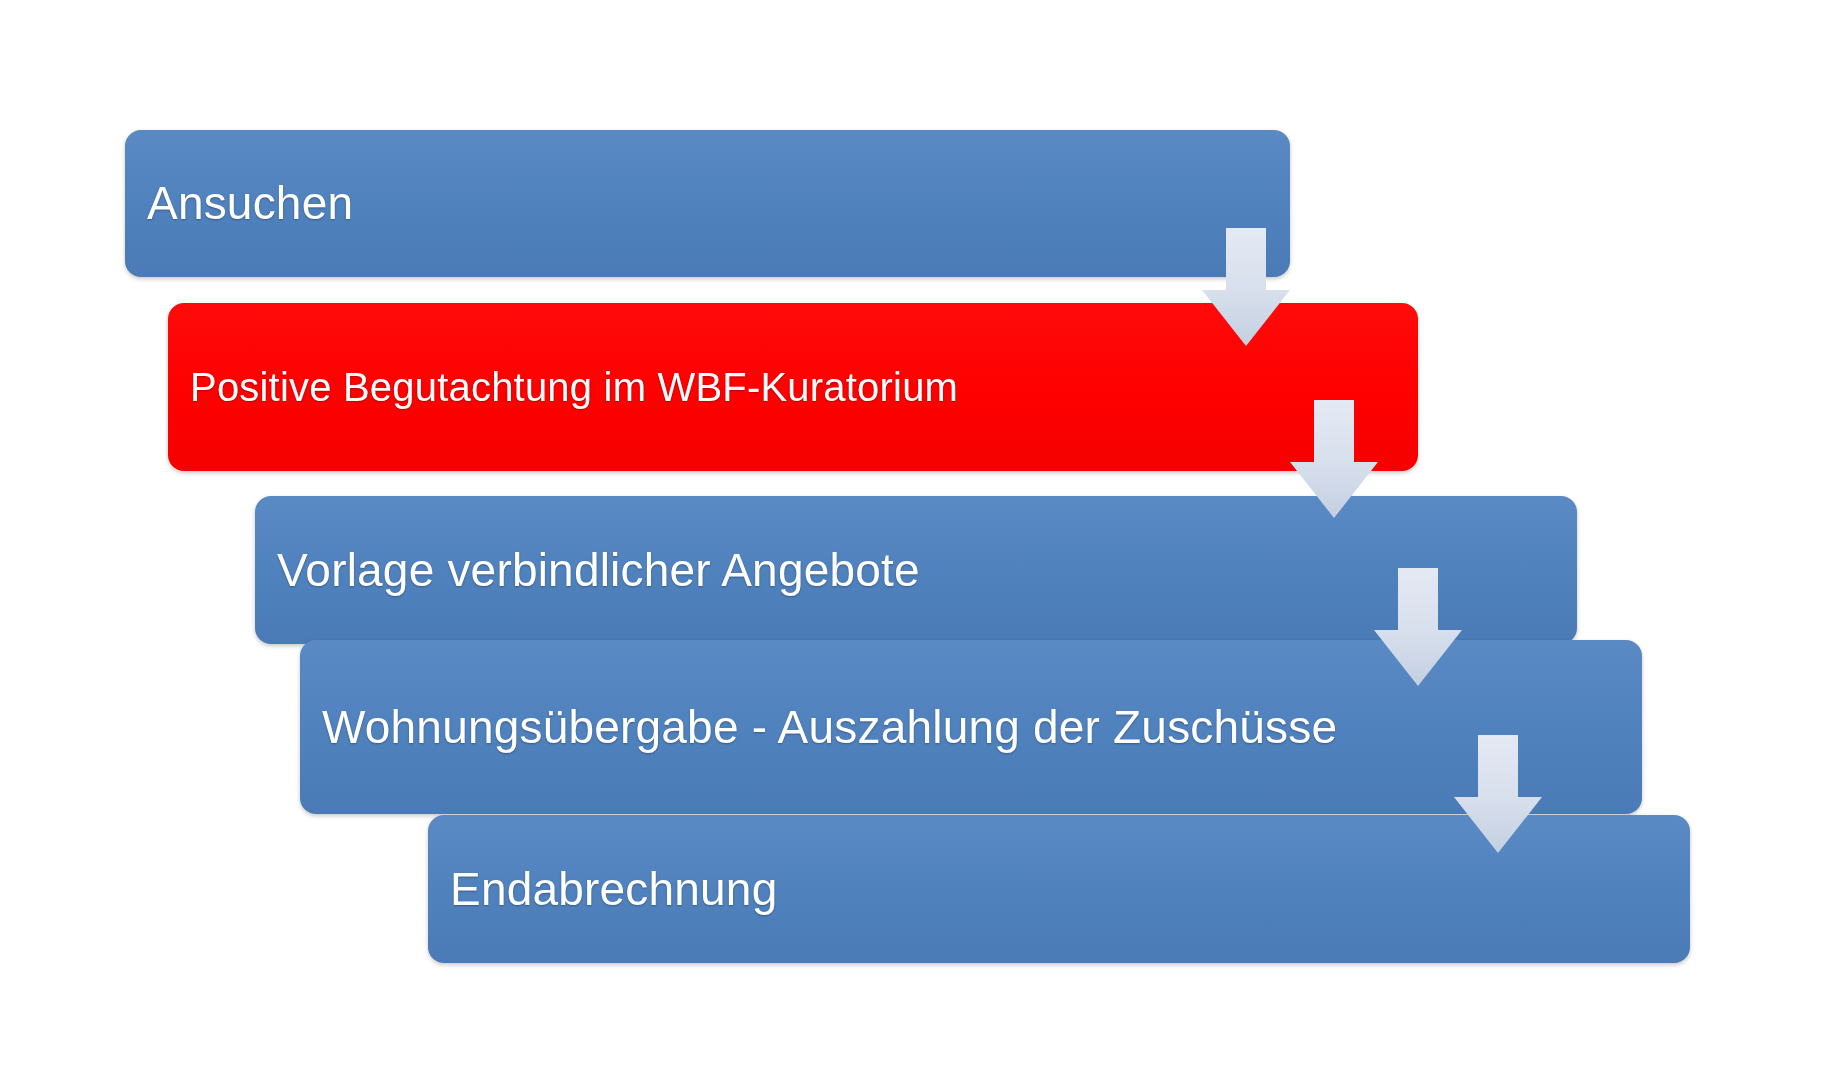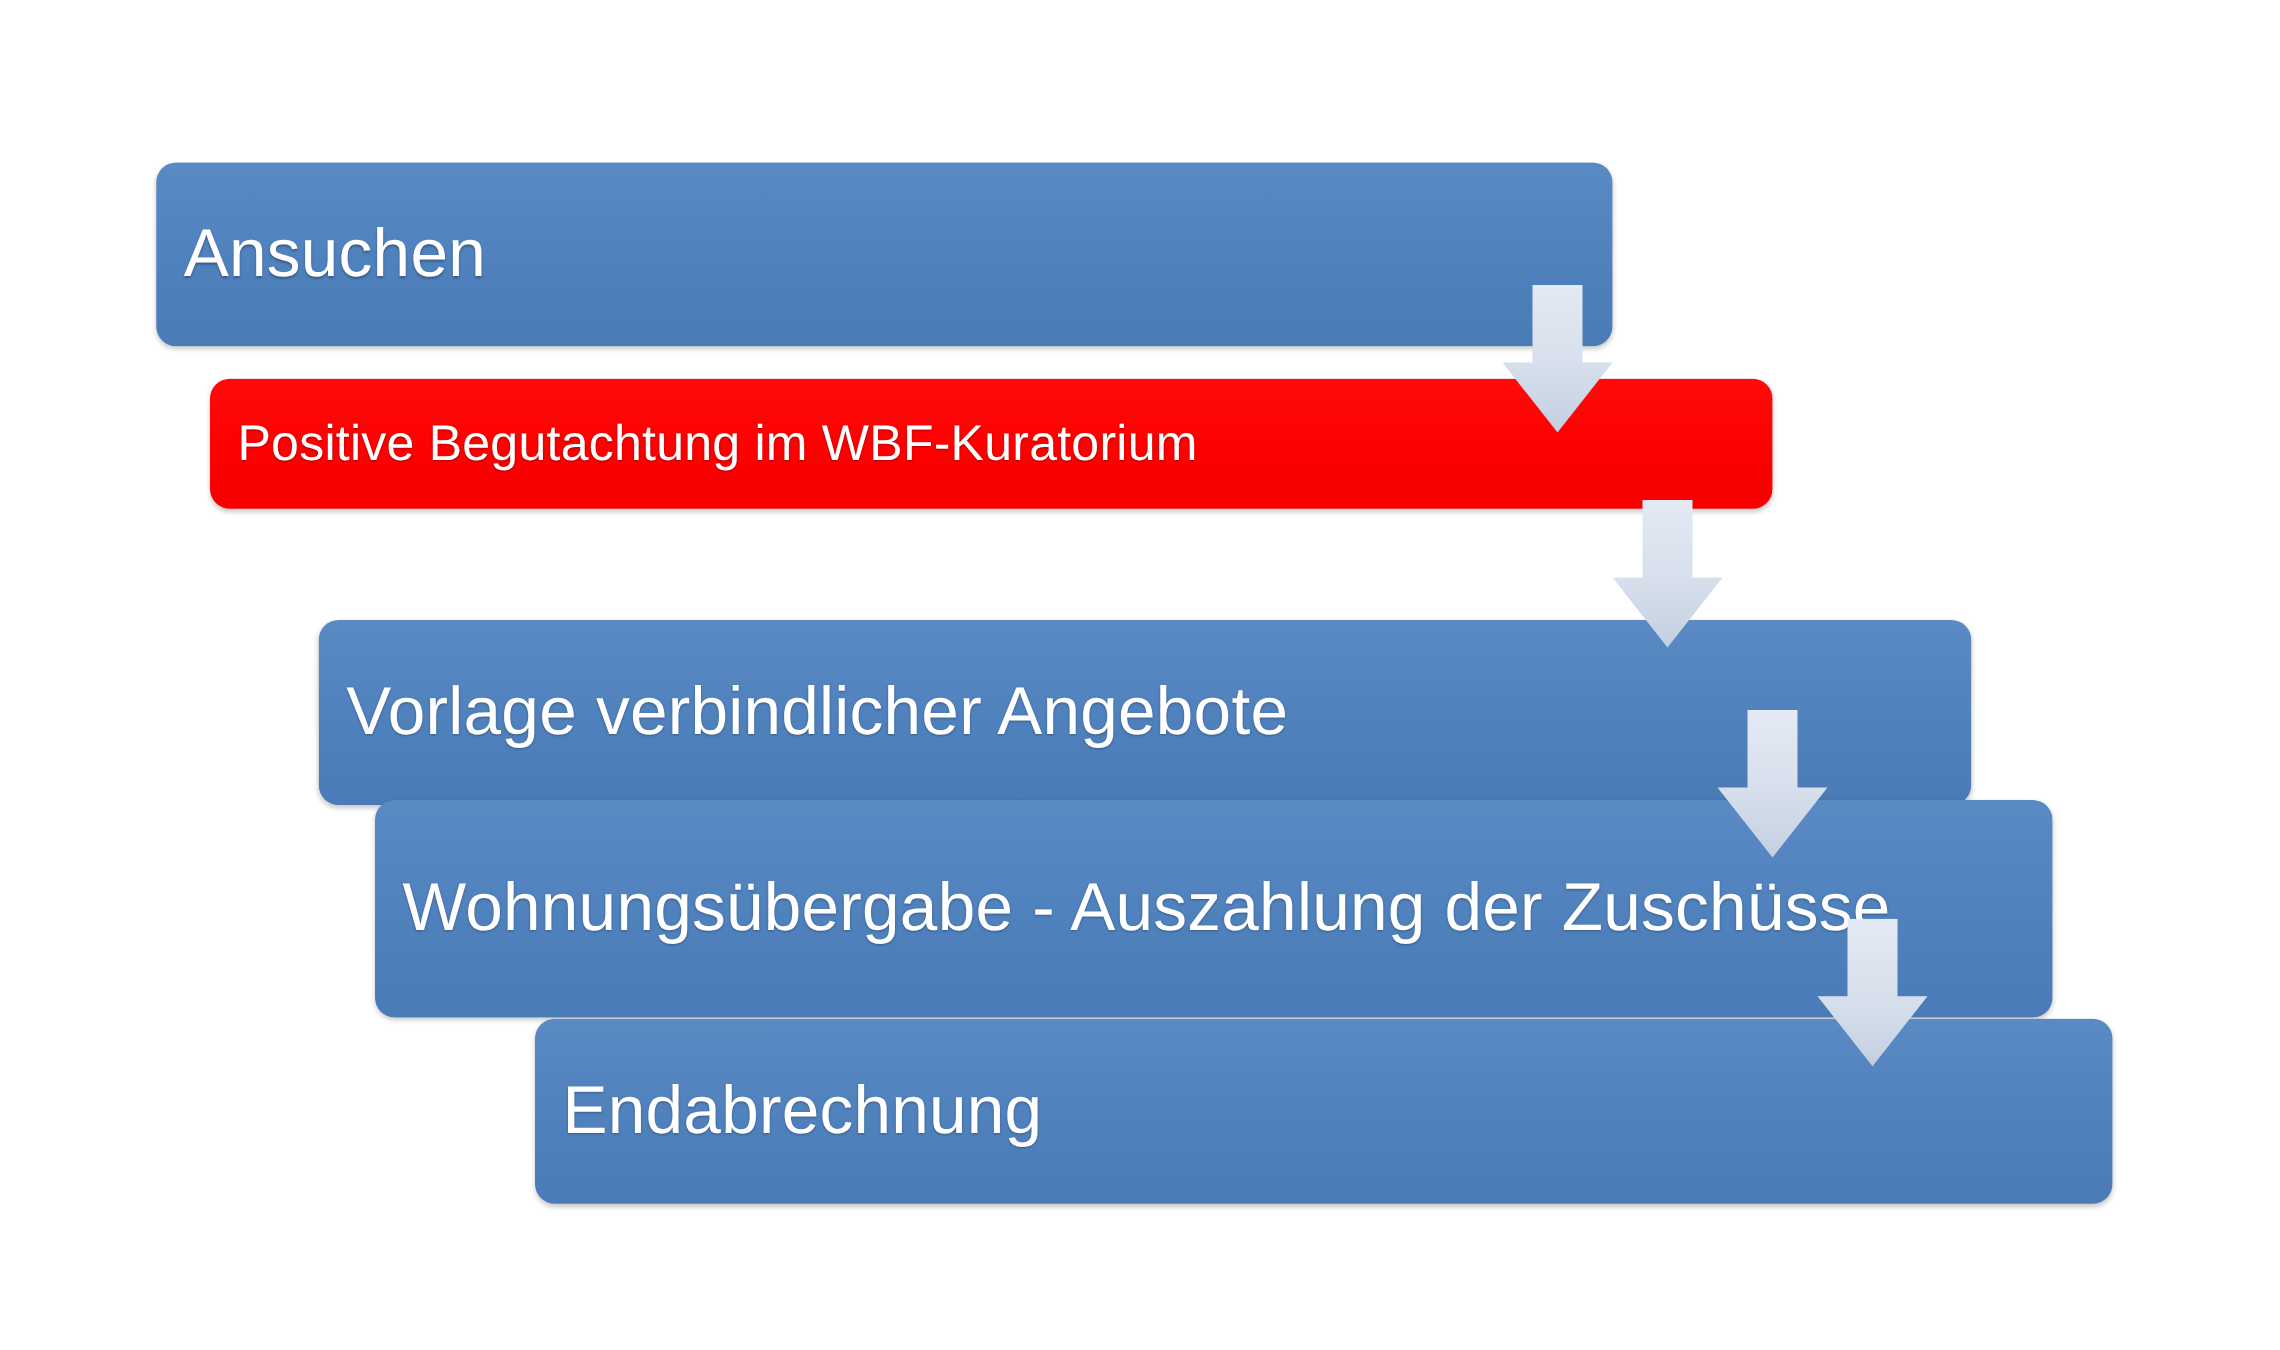--- a/index.html
+++ b/index.html
@@ -41,40 +41,40 @@
   }
   .step-label {
     color: #FFFFFF;
     font-family: "Liberation Sans", sans-serif;
     font-weight: 400;
     white-space: nowrap;
     text-shadow: 0 1px 2px rgba(0,0,0,0.30);
     letter-spacing: 0.2px;
     line-height: 1.1;
   }
-  .step.blue .step-label { font-size: 54px; padding-left: 22px; }
+  .step.blue .step-label { font-size: 46px; padding-left: 22px; }
   .step.red  .step-label { font-size: 40px; padding-left: 22px; }
 
   
   .arrow {
     position: absolute;
     pointer-events: none;
   }
   .arrow svg { display: block; }
 </style>
 </head>
 <body style="background: rgb(255, 255, 255);">
 
 <div id="canvas">
 
   <div class="step blue" style="left: 125px; top: 130px; width: 1165px; height: 147px;">
     <span class="step-label">Ansuchen</span>
   </div>
 
-  <div class="step red" style="left: 168px; top: 303px; width: 1250px; height: 104px;">
+  <div class="step red" style="left: 168px; top: 303px; width: 1250px; height: 168px;">
     <span class="step-label">Positive Begutachtung im WBF-Kuratorium</span>
   </div>
 
   <div class="step blue" style="left: 218px; top: 496px; width: 1322px; height: 148px; margin-left: 37px;">
     <span class="step-label">Vorlage verbindlicher Angebote</span>
   </div>
 
   <div class="step blue" style="left: 300px; top: 640px; width: 1342px; height: 174px;">
     <span class="step-label">Wohnungsübergabe - Auszahlung der Zuschüsse</span>
   </div>

